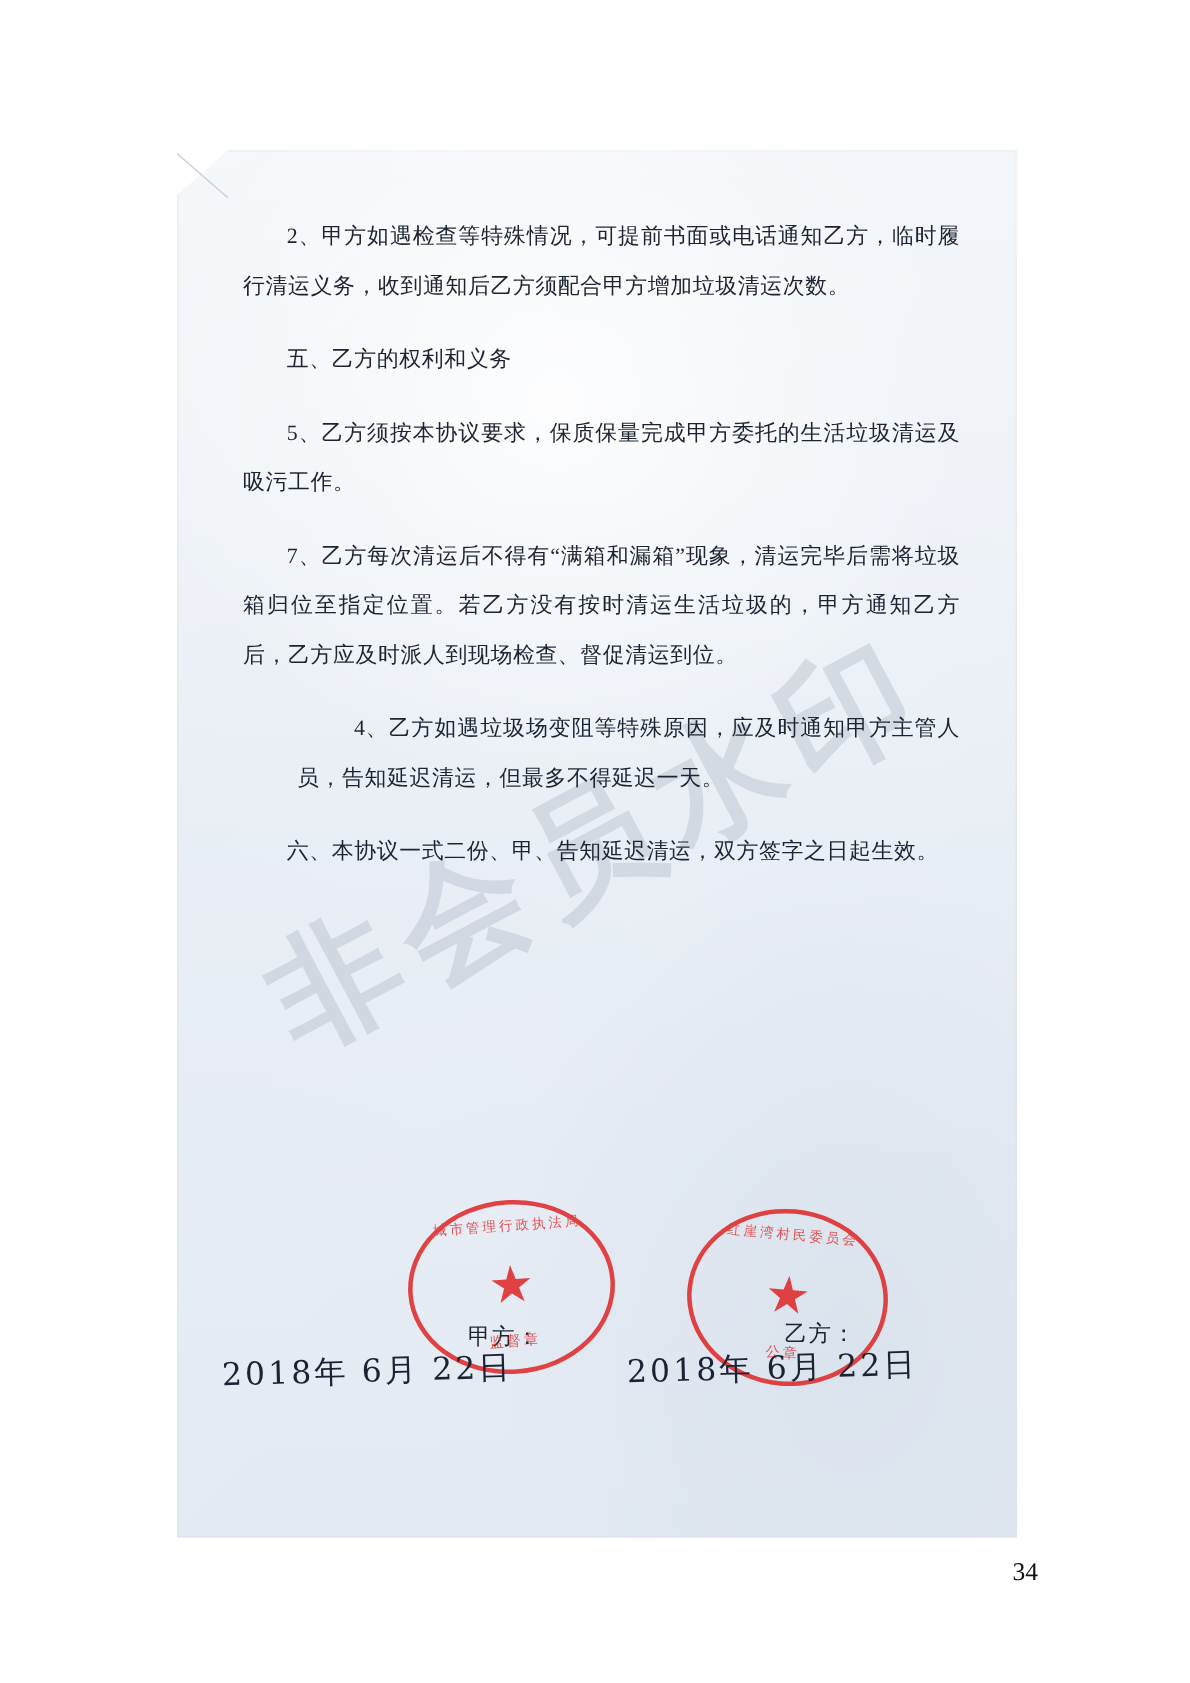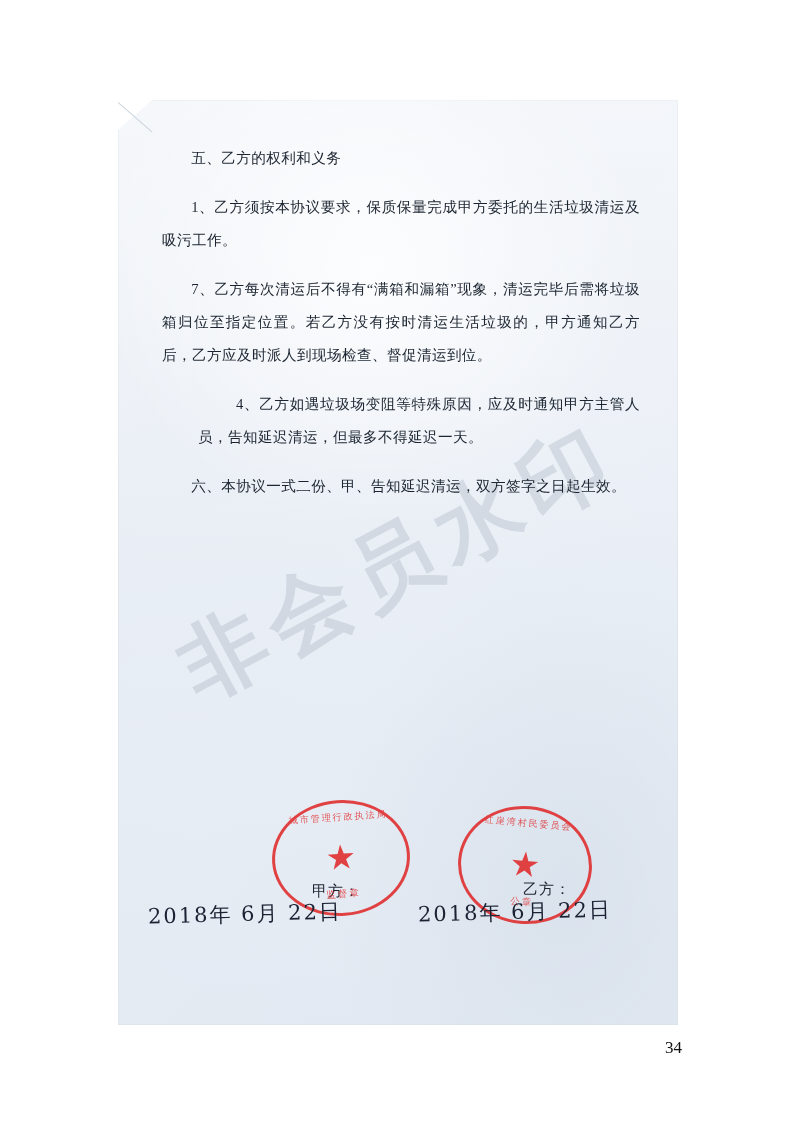--- a/index.html
+++ b/index.html
@@ -174,40 +174,41 @@
     letter-spacing: 2px;
     transform: rotate(-1.5deg);
     z-index: 5;
   }
   .hand-date.left  { left: 30px;  top: 800px; }
   .hand-date.right { left: 300px; top: 798px; }
 
   
   .page-number {
     position: absolute;
-    right: 111px;
+    right: 101px;
     top: 1038px;
     font-size: 17px;
     color: #111111;
     font-family: "Liberation Serif", serif;
   }
 </style>
 </head>
 <body>
 
 <div class="scan">
 
   <div class="corner-fold"></div>
   <div class="corner-line"></div>
 
   <div class="watermark">非会员水印</div>
 
   <div class="doc-body">
+    <p class="para">2、甲方如遇检查等特殊情况，可提前书面或电话通知乙方，临时履行清运义务，收到通知后乙方须配合甲方增加垃圾清运次数。</p>
     <p class="para heading">五、乙方的权利和义务</p>
-    <p class="para">1、乙方须按本协议要求，保质保量完成甲方委托的生活垃圾清运及吸污工作。</p>
+    <p class="para">5、乙方须按本协议要求，保质保量完成甲方委托的生活垃圾清运及吸污工作。</p>
     <p class="para">7、乙方每次清运后不得有“满箱和漏箱”现象，清运完毕后需将垃圾箱归位至指定位置。若乙方没有按时清运生活垃圾的，甲方通知乙方后，乙方应及时派人到现场检查、督促清运到位。</p>
     <p class="para extra-indent">4、乙方如遇垃圾场变阻等特殊原因，应及时通知甲方主管人员，告知延迟清运，但最多不得延迟一天。</p>
     <p class="para">六、本协议一式二份、甲、告知延迟清运，双方签字之日起生效。</p>
   </div>
 
   <div class="sig-row">
 
     <div class="sig-label jia">甲方：</div>
     <div class="sig-label yi">乙方：</div>
 

